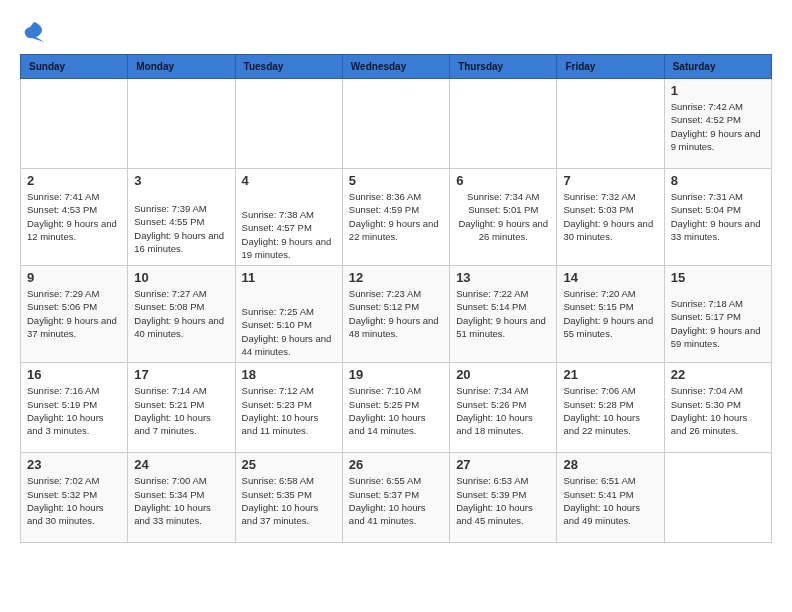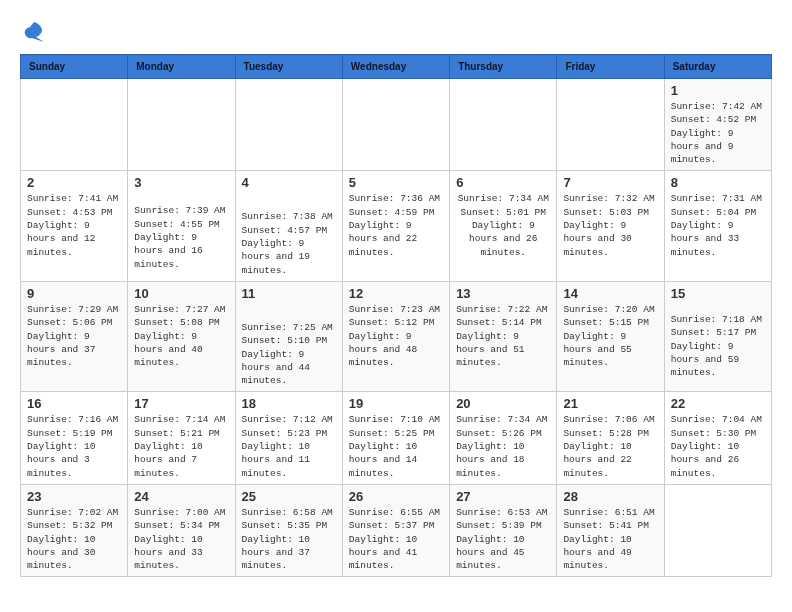--- a/index.html
+++ b/index.html
@@ -75,21 +75,20 @@
       font-size: 13px;
       font-weight: bold;
       color: #333;
       display: block;
       margin-bottom: 2px;
     }
     .day-info {
       font-size: 9.5px;
       color: #333;
       line-height: 1.4;
-      font-family: Liberation Mono, monospace;
     }
     .empty-cell {
       background: #fff !important;
     }
   </style>
 </head>
 <body>
 
 <div class="header-area">
   <div class="logo">
@@ -146,21 +145,21 @@
 Daylight: 9 hours and 16 minutes.</div>
         </td>
         <td>
           <span class="day-number">4</span>
           <div class="day-info" style="white-space: pre-line; margin-top: 20px;">Sunrise: 7:38 AM
 Sunset: 4:57 PM
 Daylight: 9 hours and 19 minutes.</div>
         </td>
         <td>
           <span class="day-number">5</span>
-          <div class="day-info" style="white-space: pre-line;">Sunrise: 7:36 AM
+          <div class="day-info" style="white-space: pre-line;">Sunrise: 8:36 AM
 Sunset: 4:59 PM
 Daylight: 9 hours and 22 minutes.</div>
         </td>
         <td>
           <span class="day-number">6</span>
           <div class="day-info" style="white-space: pre-line; text-align: center;">Sunrise: 7:34 AM
 Sunset: 5:01 PM
 Daylight: 9 hours and 26 minutes.</div>
         </td>
         <td>

